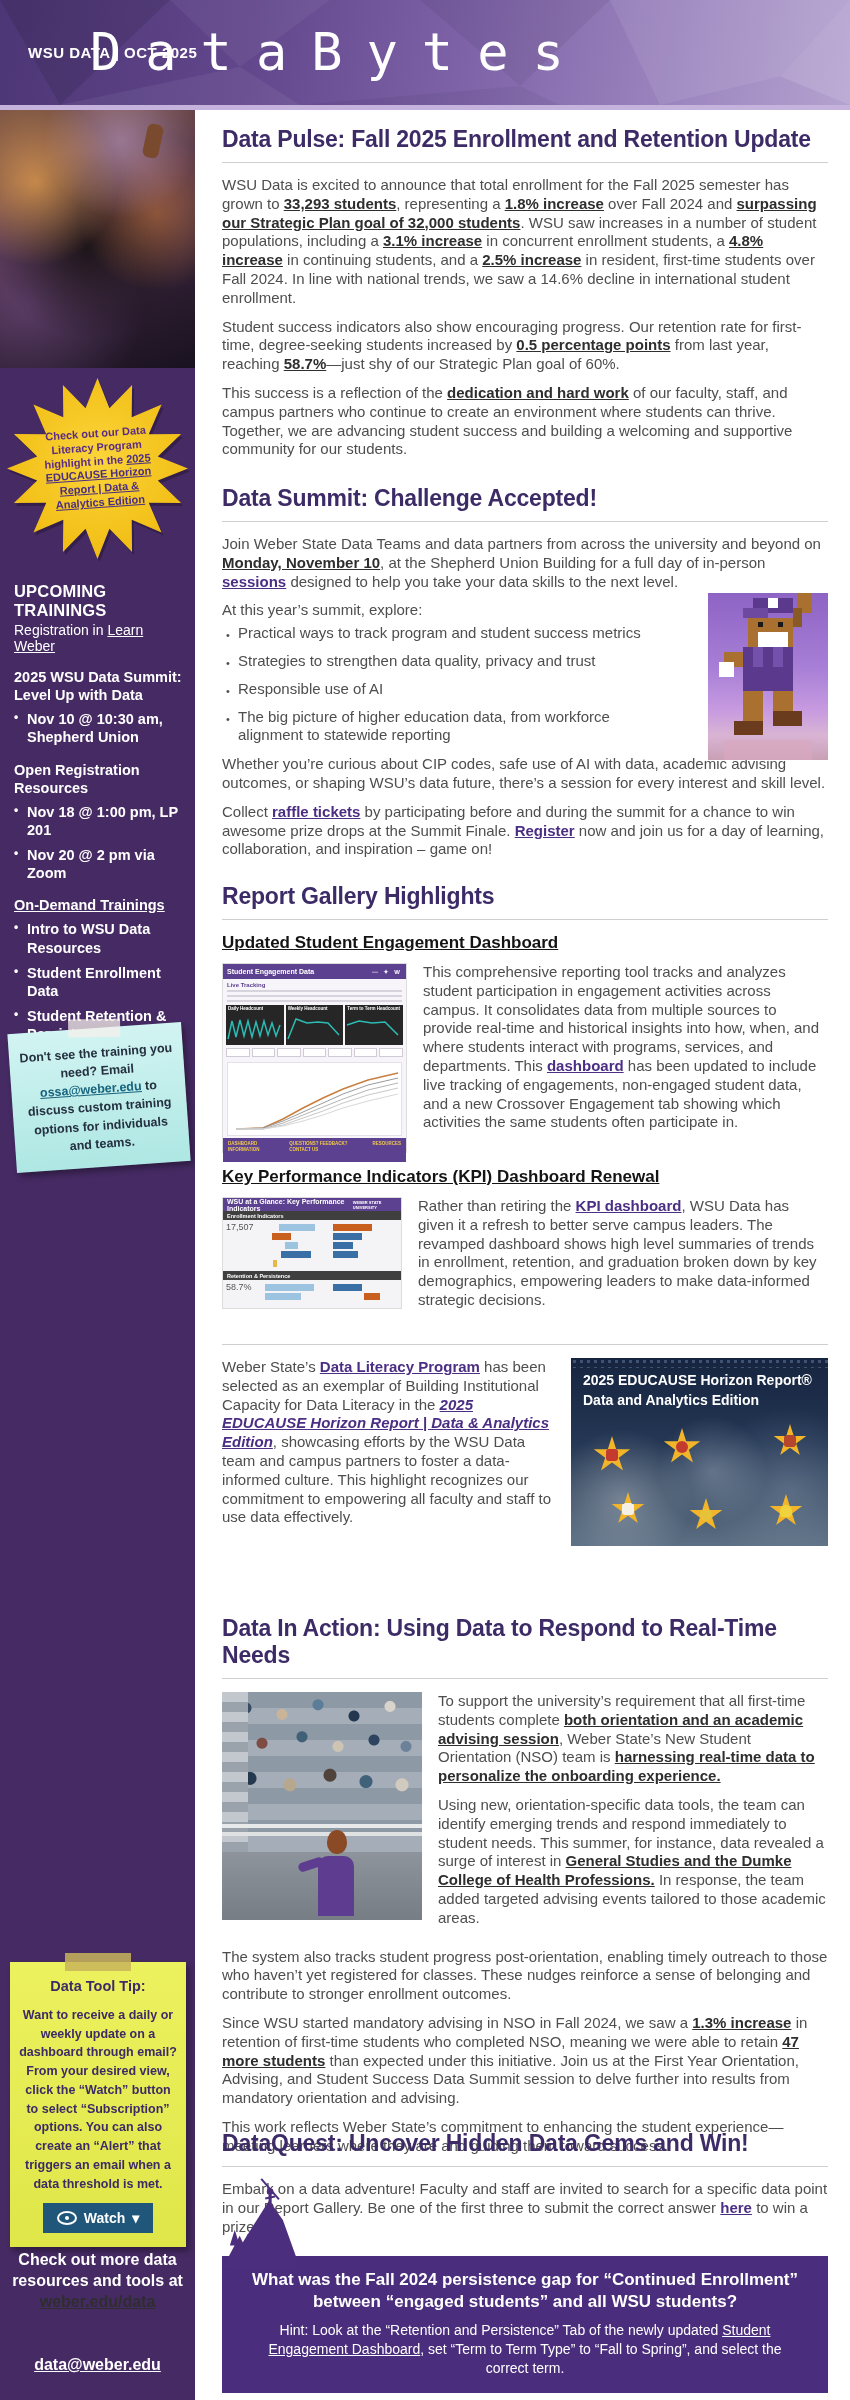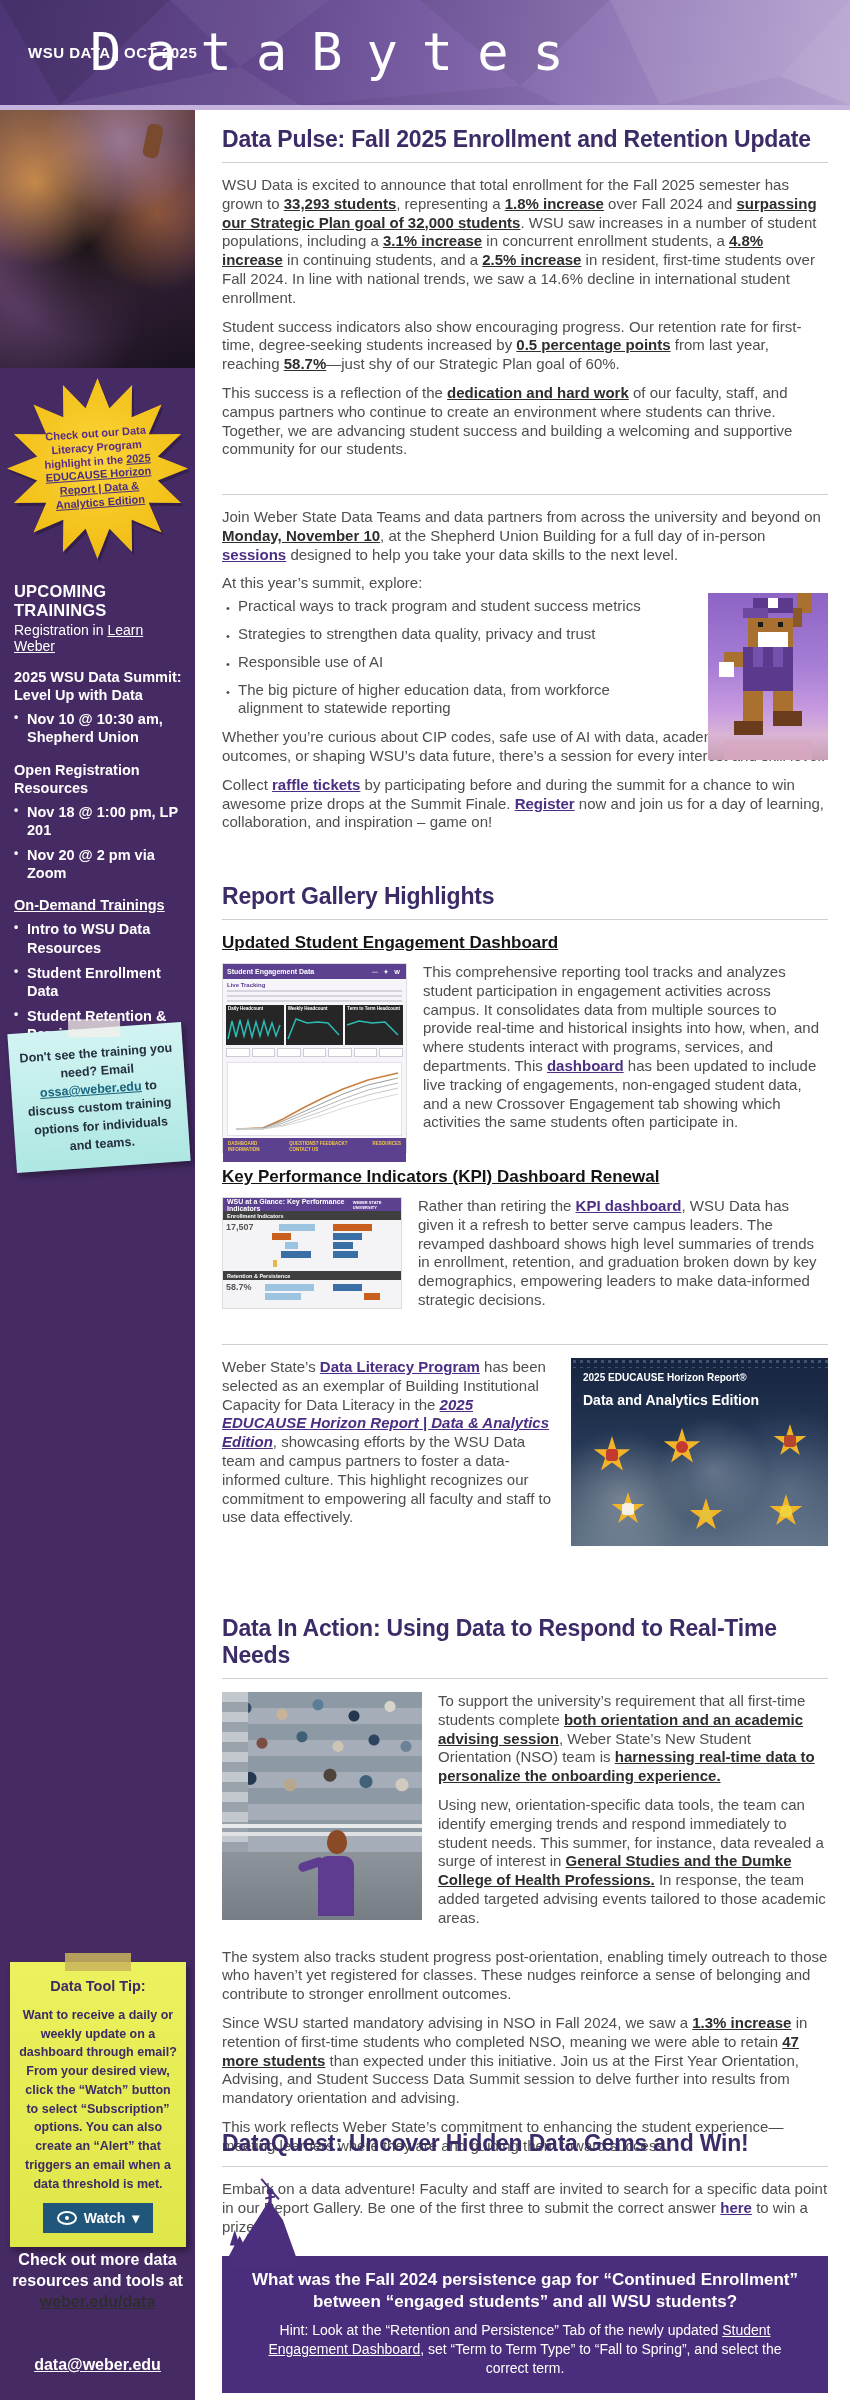--- a/index.html
+++ b/index.html
@@ -93,36 +93,36 @@
   .panel svg{position:absolute;left:1px;bottom:2px;}
   .filters{display:flex;gap:2px;padding:3px;}
   .filters span{flex:1;height:7px;background:#fff;border:1px solid #cfcad6;}
   .bigchart{margin:2px 4px;background:#fff;border:1px solid #e4e0ea;height:72px;position:relative;}
   .t-foot{height:24px;background:#5c4190;display:flex;gap:10px;padding:3px 5px;box-sizing:border-box;}
   .t-foot div{color:#f2c94c;font-size:4.5px;font-weight:700;line-height:1.4;}
   .thumb2{width:180px;height:112px;background:#f4f4f6;border:1px solid #ddd;box-sizing:border-box;flex:none;font-size:0;}
   .t2-bar{height:9px;background:#3f3f3f;color:#fff;font-size:5.5px;font-weight:700;display:flex;align-items:center;padding:0 4px;}
   .t2-body{display:flex;padding:2px 3px;gap:3px;align-items:flex-start;}
   .t2-left{width:36px;}
-  .t2-num{font-size:9px;font-weight:700;color:#555;}
+  .t2-num{font-size:9px;font-weight:400;color:#555;}
   .t2-spark{height:8px;background:linear-gradient(180deg,transparent 45%,#b9cfe4 45% 55%,transparent 55%);}
   .hbar{height:7px;margin:2px 0;background:#3a6fa5;}
   .hbar.o{background:#c95f1e;}
   .hbar.l{background:#9cc3e0;}
   .hbar.y{background:#e8b74a;}
   
   .cover{width:257px;height:188px;flex:none;position:relative;overflow:hidden;
     background:
      radial-gradient(circle at 20% 75%,rgba(255,255,255,.28),transparent 28%),
      radial-gradient(circle at 55% 60%,rgba(210,220,235,.30),transparent 30%),
      radial-gradient(circle at 85% 70%,rgba(180,195,215,.25),transparent 32%),
      linear-gradient(180deg,#16243f 0%,#243754 45%,#45586f 80%,#5d7084 100%);}
   .cover .dots{position:absolute;left:0;top:0;right:0;height:10px;
     background-image:radial-gradient(circle,#3e5374 1.5px,transparent 1.6px);background-size:7px 7px;}
-  .cover .c1{position:absolute;left:12px;top:14px;color:#fff;font-size:10px;font-weight:800;}
+  .cover .c1{position:absolute;left:12px;top:14px;color:#fff;font-size:14px;font-weight:800;}
   .cover .c2{position:absolute;left:12px;top:34px;color:#fff;font-size:14px;font-weight:800;}
   .burst{position:absolute;width:38px;height:38px;background:#f2b52a;
     clip-path:polygon(50% 0%,61% 35%,98% 35%,68% 57%,79% 91%,50% 70%,21% 91%,32% 57%,2% 35%,39% 35%);
     display:flex;align-items:center;justify-content:center;}
   .burst i{width:12px;height:12px;border-radius:3px;display:block;}
   
   .photo2{width:200px;height:228px;flex:none;position:relative;overflow:hidden;background:#9fa9b4;}
   .photo2 .crowd{position:absolute;inset:0 0 30% 0;
     background-image:
       radial-gradient(circle at 12% 10%,#384a66 5px,transparent 6px),radial-gradient(circle at 30% 14%,#c9b49a 5px,transparent 6px),
@@ -236,20 +236,21 @@
 
     <section class="sec" style="top:16px">
       <h2>Data Pulse: Fall 2025 Enrollment and Retention Update</h2>
       <div class="rule"></div>
       <p class="body"><span>WSU Data is excited to announce that total enrollment for the Fall 2025 semester has grown to </span><span class="seg-b">33,293 students</span><span>, representing a </span><span class="seg-b">1.8% increase</span><span> over Fall 2024 and </span><span class="seg-b">surpassing our Strategic Plan goal of 32,000 students</span><span>. WSU saw increases in a number of student populations, including a </span><span class="seg-b">3.1% increase</span><span> in concurrent enrollment students, a </span><span class="seg-b">4.8% increase</span><span> in continuing students, and a </span><span class="seg-b">2.5% increase</span><span> in resident, first-time students over Fall 2024. In line with national trends, we saw a 14.6% decline in international student enrollment.</span></p>
       <p class="body"><span>Student success indicators also show encouraging progress. Our retention rate for first-time, degree-seeking students increased by </span><span class="seg-b">0.5 percentage points</span><span> from last year, reaching </span><span class="seg-b">58.7%</span><span>—just shy of our Strategic Plan goal of 60%.</span></p>
       <p class="body"><span>This success is a reflection of the </span><span class="seg-b">dedication and hard work</span><span> of our faculty, staff, and campus partners who continue to create an environment where students can thrive. Together, we are advancing student success and building a welcoming and supportive community for our students.</span></p>
     </section>
 
     <section class="sec" style="top:375px">
+      <h2>Data Summit: Challenge Accepted!</h2>
       <div class="rule"></div>
       <p class="body"><span>Join Weber State Data Teams and data partners from across the university and beyond on </span><span class="seg-b">Monday, November 10</span><span>, at the Shepherd Union Building for a full day of in-person </span><span class="seg-l">sessions</span><span> designed to help you take your data skills to the next level.</span></p>
       <div class="mascot">
         <svg width="120" height="167" viewBox="0 0 24 34" shape-rendering="crispEdges">
           <rect x="3" y="30" width="18" height="4" fill="#d9a8c0" opacity=".7"></rect>
           <rect x="9" y="1" width="8" height="3" fill="#5b3a8e"></rect>
           <rect x="7" y="3" width="5" height="2" fill="#6d4aa0"></rect>
           <rect x="12" y="1" width="2" height="2" fill="#ffffff"></rect>
           <rect x="8" y="5" width="9" height="6" fill="#a9702f"></rect>
           <rect x="10" y="8" width="6" height="3" fill="#ffffff"></rect>

